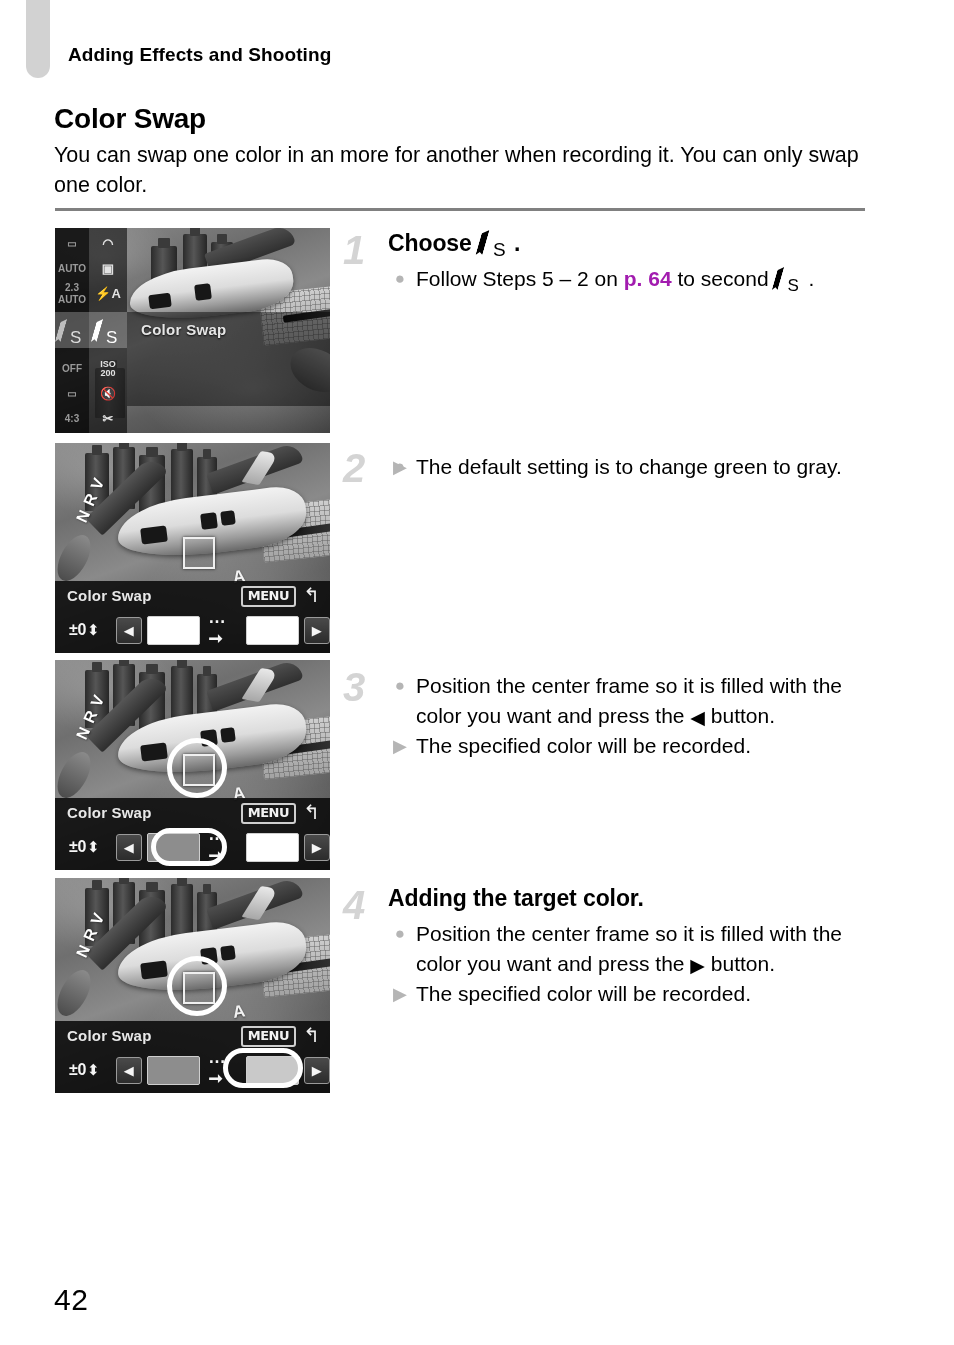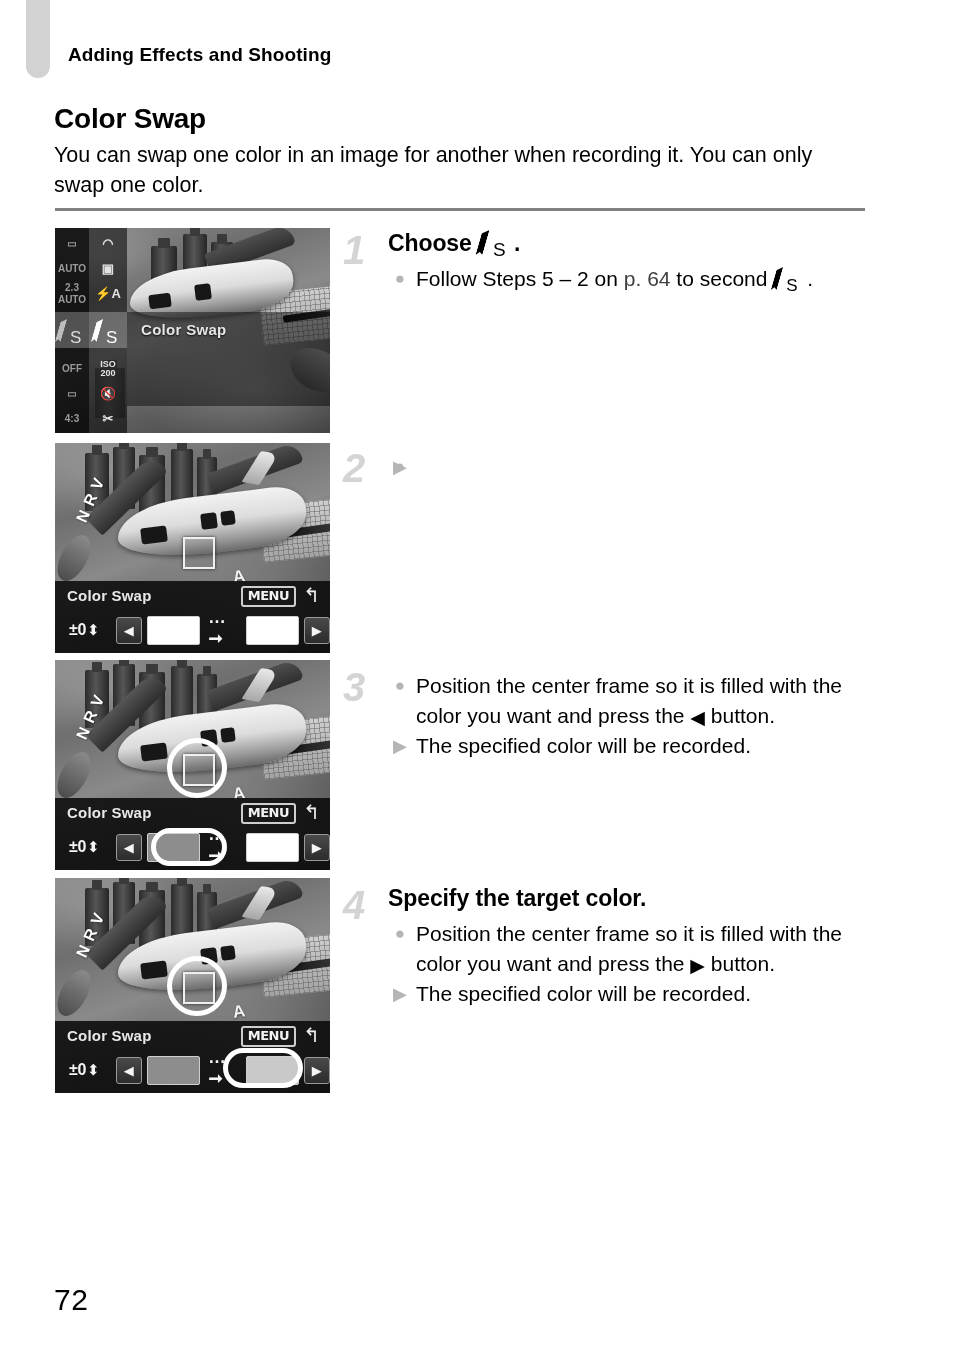--- a/index.html
+++ b/index.html
@@ -105,21 +105,21 @@
     position: absolute;
     left: 2px;
     top: 0;
     width: 20px;
     text-align: center;
     line-height: 30px;
     color: #b5b5b5;
     font-size: 17px;
   }
   .bullet-mark.tri { font-size: 18px; }
-  .link { color: #404040; }
+  .link { color: #a21caf; font-weight: bold; }
 
   
   .glyph-arrow {
     font-size: 19px;
     line-height: 1;
     vertical-align: -1px;
   }
 
   
   .mode-icon {
@@ -428,21 +428,21 @@
   }
 </style>
 </head>
 <body>
 
 <div class="chapter-tab"></div>
 
 <div class="page-header">Adding Effects and Shooting</div>
 
 <div class="section-title">Color Swap</div>
-<div class="intro-text">You can swap one color in an image for another when recording it. You can only swap one color.</div>
+<div class="intro-text">You can swap one color in an more for another when recording it. You can only swap one color.</div>
 <div class="rule"></div>
 
 <div class="shot" id="shot1" style="top:228px;height:205px;">
   <div class="shot-scene">
     <div class="bottle" style="left:96px;top:18px;width:26px;height:62px;"></div>
     <div class="bottle" style="left:128px;top:6px;width:24px;height:70px;"></div>
     <div class="bottle" style="left:156px;top:14px;width:22px;height:60px;"></div>
     <div class="paper-grid" style="left:206px;top:62px;width:74px;height:52px;"></div>
     <div class="pen" style="left:228px;top:84px;width:54px;height:7px;"></div>
     <div class="plane-wing" style="left:150px;top:10px;width:90px;height:22px;"></div>
@@ -625,20 +625,21 @@
 
 <div class="step" style="top:446px;">
   <div class="step-num">2</div>
   <div class="step-body">
     <div class="bullets">
       <div class="bullet-row">
         <span class="bullet-mark tri">▶</span>
       </div>
       <div class="bullet-row">
         <span class="bullet-mark">●</span>
+        <span>The default setting is to change green to gray.</span>
       </div>
     </div>
   </div>
 </div>
 
 <div class="step" style="top:665px;">
   <div class="step-num">3</div>
   <div class="step-body">
     <div class="bullets">
       <div class="bullet-row">
@@ -649,27 +650,27 @@
         <span class="bullet-mark tri">▶</span>
         <span>The specified color will be recorded.</span>
       </div>
     </div>
   </div>
 </div>
 
 <div class="step" style="top:883px;">
   <div class="step-num">4</div>
   <div class="step-body">
-    <div class="step-title">Specify the target color.</div>
+    <div class="step-title">Adding the target color.</div>
     <div class="bullets">
       <div class="bullet-row">
         <span class="bullet-mark">●</span>
         <span><span>Position the center frame so it is filled with the color you want and press the </span><span class="glyph-arrow">▶</span><span> button.</span></span>
       </div>
       <div class="bullet-row">
         <span class="bullet-mark tri">▶</span>
         <span>The specified color will be recorded.</span>
       </div>
     </div>
   </div>
 </div>
 
-<div class="page-number">72</div>
+<div class="page-number">42</div>
 
 </body></html>

